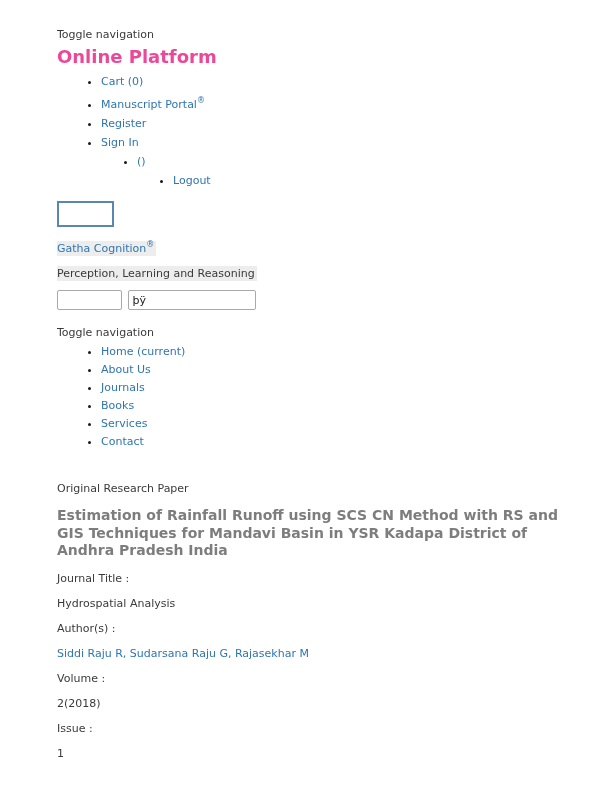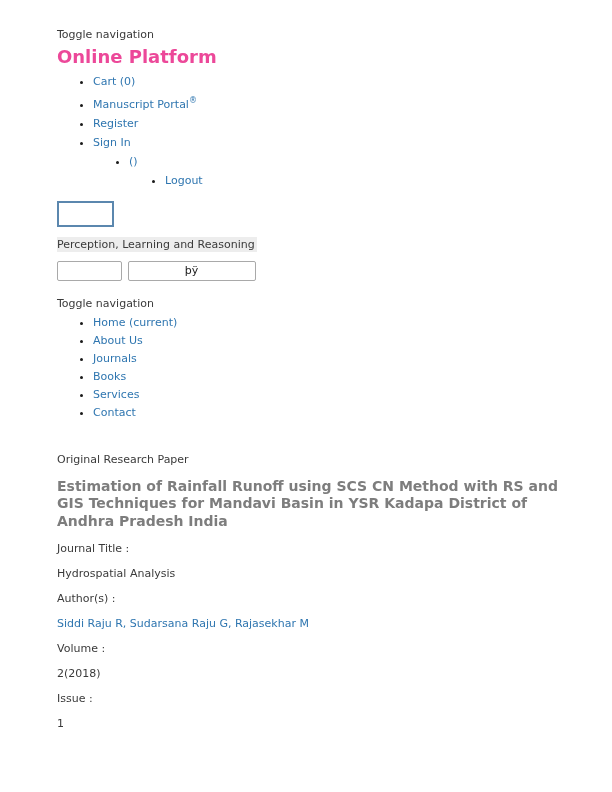--- a/index.html
+++ b/index.html
@@ -14,21 +14,21 @@
 
   .toggle-label { line-height: 13px; color: #3a3a3a; cursor: pointer; }
 
   h1.brand {
     font-size: 18px; line-height: 20px; font-weight: bold;
     color: #ec4899; margin: 6px 0 8px 0;
   }
 
   a { color: #2f76b0; text-decoration: none; cursor: pointer; }
 
-  ul.menu { list-style: disc; margin: 0; padding: 0 0 0 36px; color: #1a1a1a; }
+  ul.menu { list-style: disc; margin: 8px; padding: 0 0 0 36px; color: #1a1a1a; }
   ul.menu li { line-height: 13px; margin: 0 0 6px 0; }
   ul.menu ul { list-style: disc; margin: 6px 0 0 0; padding: 0 0 0 36px; }
 
   .logo-box {
     width: 57px; height: 26px;
     border: 2px solid #5b87ae;
     margin: 14px 0 0 0;
     background: #ffffff;
   }
 
@@ -37,21 +37,21 @@
   .hl { background: #ededed; padding: 1px 2px 1px 0; }
   sup { font-size: 8px; }
 
   .search-row { margin-top: 9px; }
   .search-row input {
     height: 20px; border: 1px solid #a9a9a9; border-radius: 2px;
     font-family: "DejaVu Sans", sans-serif; font-size: 11px;
     vertical-align: top; padding: 2px 4px; color: #1a1a1a; background: #fff;
   }
   .inp-small { width: 65px; margin-right: 2px; }
-  .inp-large { width: 128px; text-align: center; }
+  .inp-large { width: 128px; }
 
   .toggle2 { margin-top: 16px; }
   ul.mainmenu { margin-top: 6px; }
   ul.mainmenu li { margin-bottom: 5px; }
 
   .paper-type { margin-top: 34px; line-height: 13px; color: #3a3a3a; }
 
   .article-label {
     margin-top: 20px; font-size: 15px; line-height: 17px;
     font-weight: bold; color: #7d7d7d;
@@ -92,20 +92,23 @@
               <a>Logout</a>
             </li>
           </ul>
         </li>
       </ul>
     </li>
   </ul>
 
   <div class="logo-box"></div>
 
+  <div class="site-line">
+    <a><span class="hl"><span>Gatha Cognition</span><sup>®</sup></span></a>
+  </div>
 
   <div class="tagline-line">
     <span class="hl">Perception, Learning and Reasoning</span>
   </div>
 
   <div class="search-row">
     <input class="inp-small" type="text" style="">
     <input class="inp-large" type="text" value="þÿ" style="">
   </div>
 

